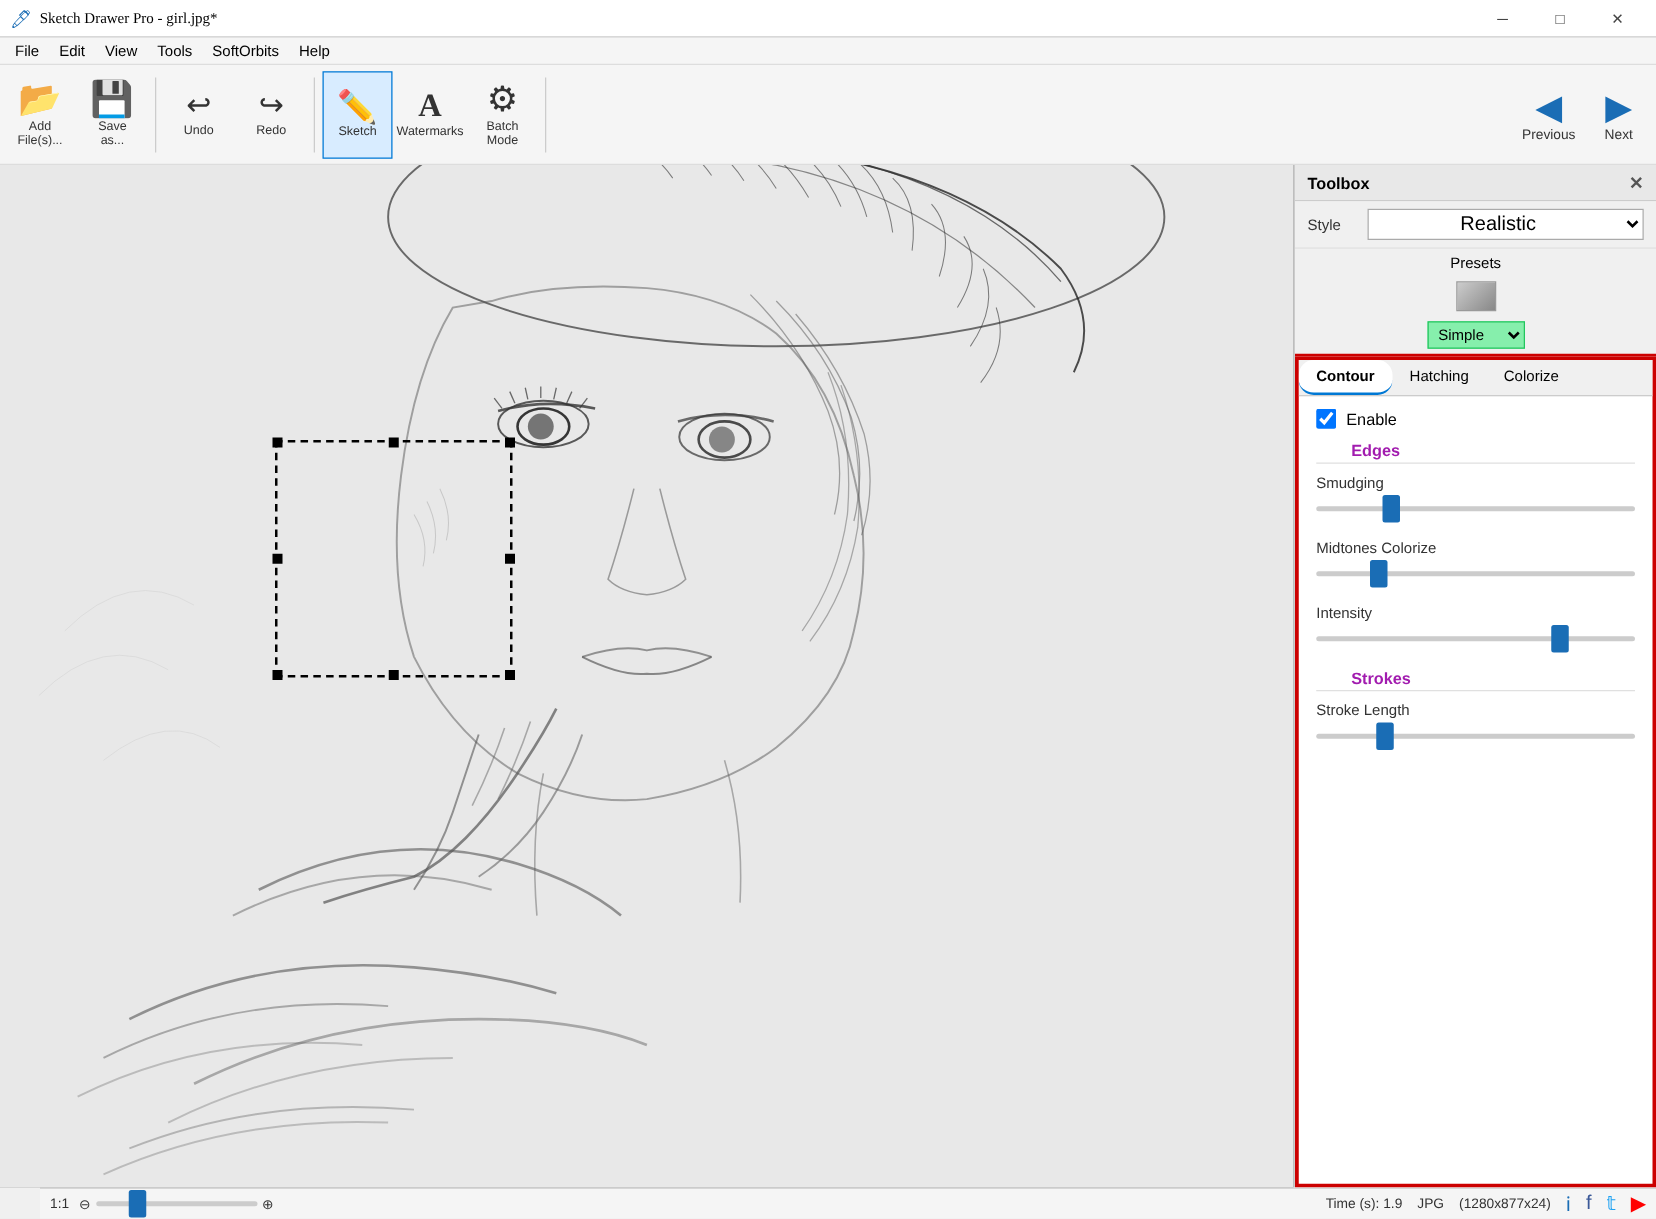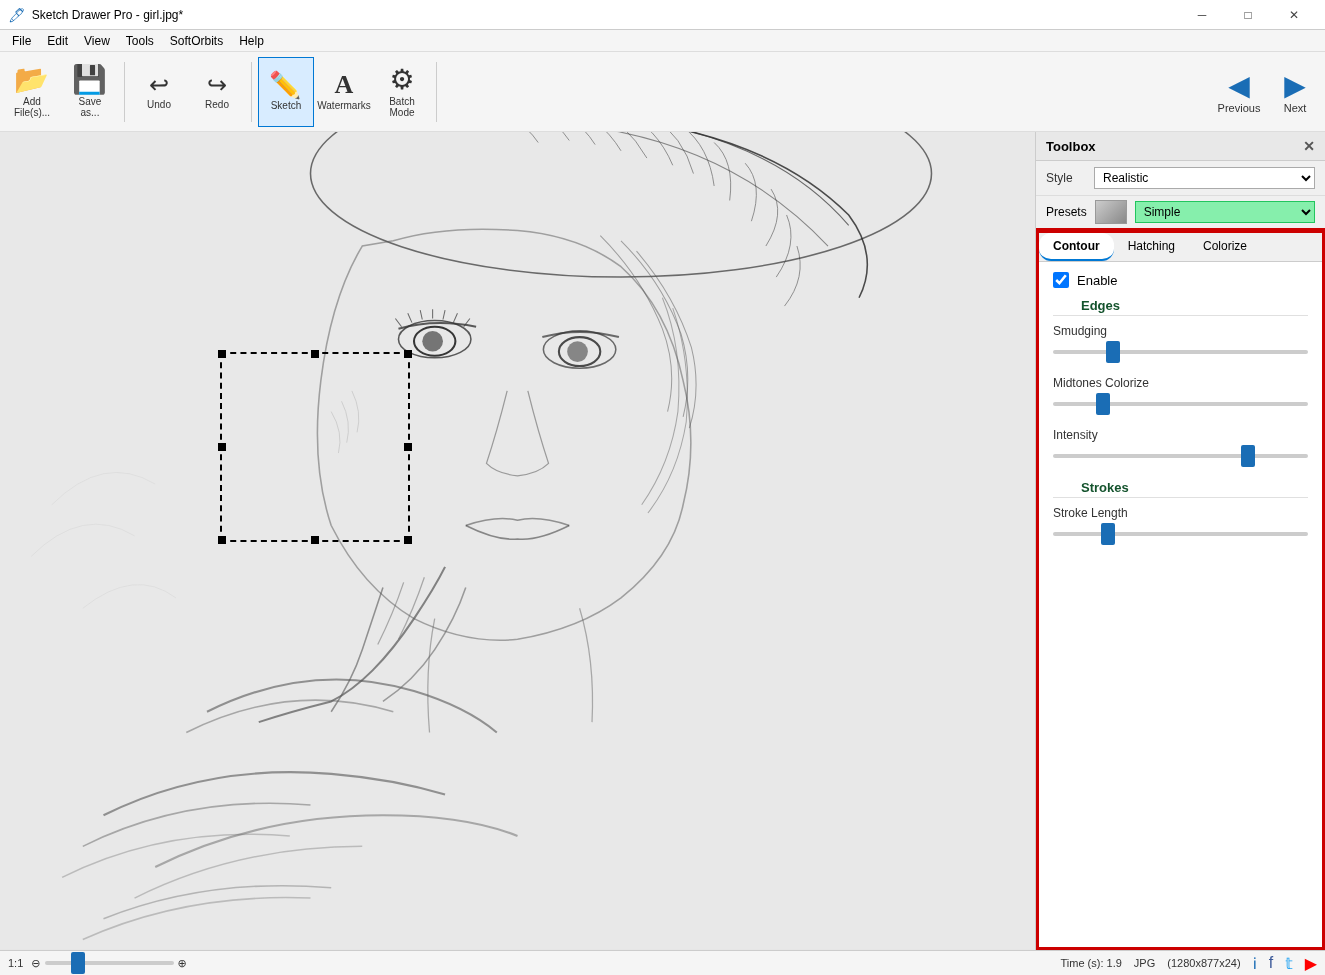--- a/index.html
+++ b/index.html
@@ -11,21 +11,21 @@
       border-bottom: 1px solid #ccc;
       height: 30px;
       display: flex;
       align-items: center;
       padding: 0 8px;
       font-size: 12px;
       color: #000;
       position: relative;
     }
     .title-bar .title-icon { margin-right: 6px; color: #1a6db5; font-size: 14px; }
-    .title-bar .title-text { flex: 1; }
+    .title-bar .title-text { flex: 1; font-family: Liberation Serif, serif; }
     .title-bar .win-controls { display: flex; gap: 0; }
     .win-btn {
       width: 46px; height: 30px;
       display: flex; align-items: center; justify-content: center;
       cursor: pointer; font-size: 12px; color: #444;
       background: transparent;
       border: none;
     }
 
     
@@ -148,32 +148,34 @@
       display: flex; align-items: center;
       padding: 6px 10px;
       background: #f0f0f0;
       border-bottom: 1px solid #ddd;
       gap: 8px;
     }
     .style-label { font-size: 12px; color: #333; width: 40px; }
     .style-select {
       flex: 1;
       padding: 2px 4px;
-      font-size: 12px;
+      font-size: 16px;
       border: 1px solid #aaa;
       background: #fff;
+      text-align: center;
     }
 
     
     .presets-row {
       display: flex; align-items: center;
       padding: 4px 10px;
       background: #f0f0f0;
       border-bottom: 2px solid #cc0000;
       gap: 8px;
+      flex-direction: column;
     }
     .presets-thumb {
       width: 32px; height: 24px;
       background: linear-gradient(135deg, #ccc 0%, #888 100%);
       border: 1px solid #999;
     }
     .presets-select {
       flex: 1;
       padding: 2px 4px;
       font-size: 12px;
@@ -221,21 +223,21 @@
     }
     .enable-checkbox {
       width: 16px; height: 16px; cursor: pointer;
     }
     .enable-label { font-size: 13px; }
 
     
     .section-heading {
       font-size: 13px;
       font-weight: bold;
-      color: #14532d;
+      color: #a21caf;
       margin: 6px 0 8px 0;
       border-bottom: 1px solid #e0e0e0;
       padding-bottom: 2px;
       padding-left: 28px;
     }
 
     
     .slider-group { margin-bottom: 14px; }
     .slider-label { font-size: 12px; color: #333; margin-bottom: 4px; }
     .slider-track {
@@ -271,20 +273,21 @@
     .status-bar {
       height: 24px;
       background: #f5f5f5;
       border-top: 1px solid #ccc;
       display: flex;
       align-items: center;
       padding: 12px 8px;
       font-size: 11px;
       color: #333;
       gap: 20px;
+      margin-left: 32px;
     }
     .status-left { display: flex; align-items: center; gap: 8px; }
     .status-zoom { display: flex; align-items: center; gap: 4px; }
     .zoom-slider {
       width: 80px;
     }
     .status-right { margin-left: auto; display: flex; align-items: center; gap: 12px; }
     .status-icon { font-size: 16px; cursor: pointer; }
     .status-icon.blue { color: #1a6db5; }
     .status-icon.fb { color: #3b5998; }

